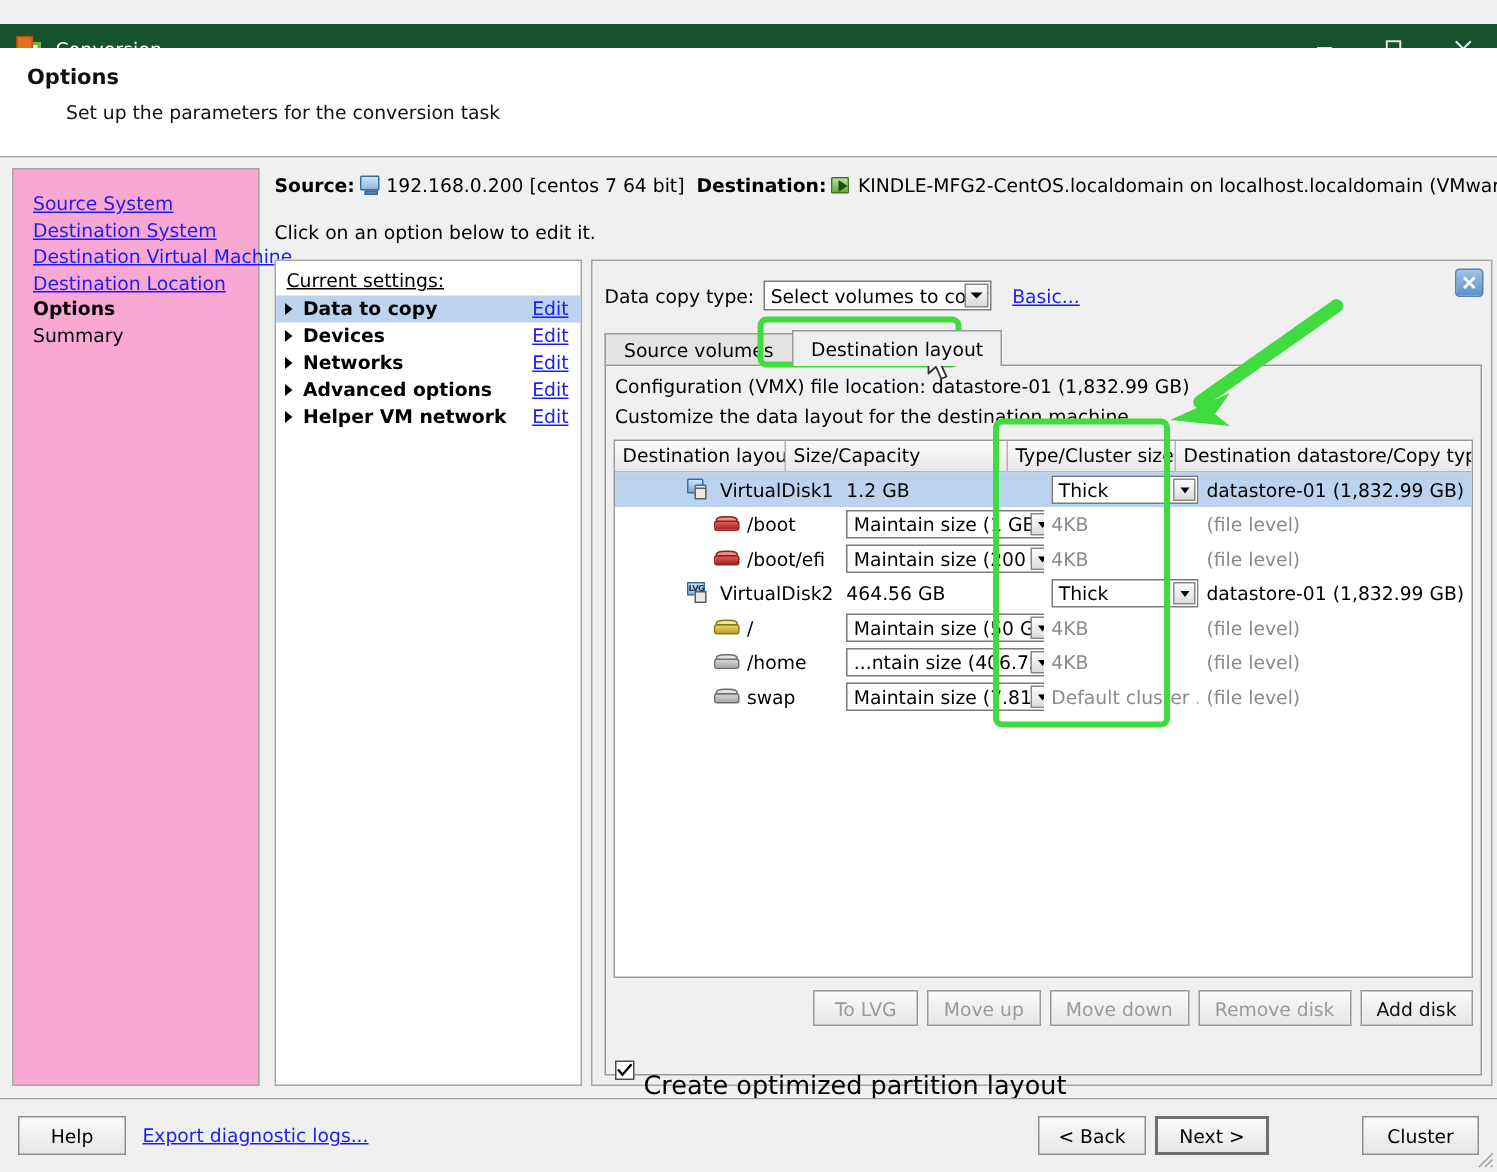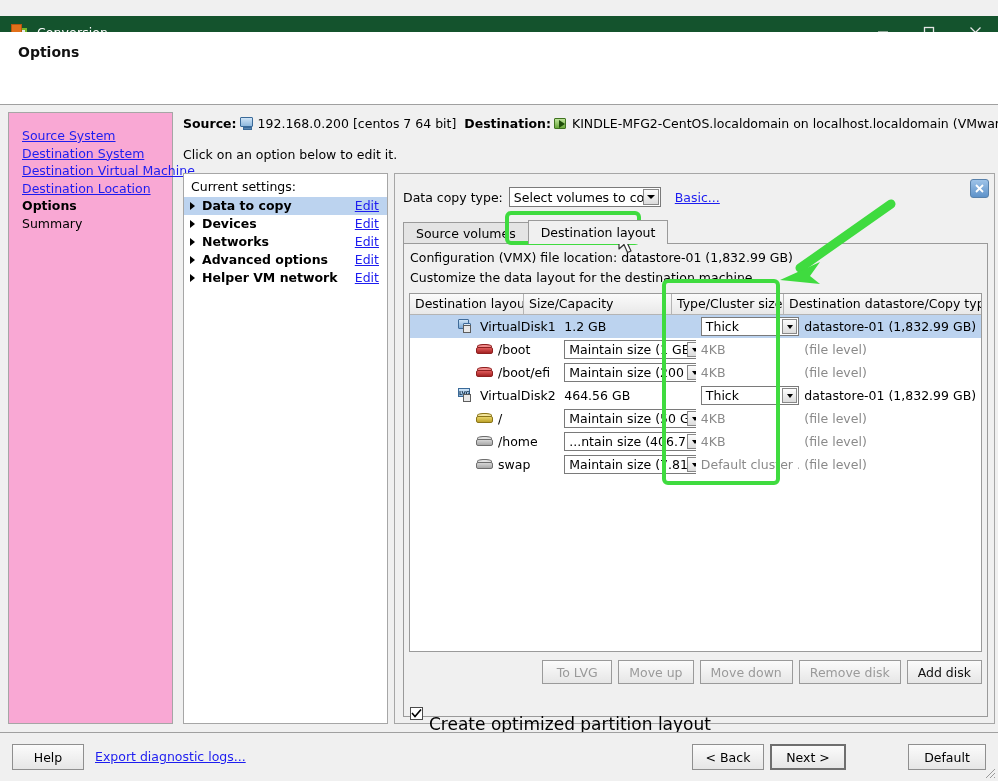--- a/index.html
+++ b/index.html
@@ -151,21 +151,21 @@
   
   .tree-panel {
     position: absolute; left: 3px; top: 68px;
     width: 205px; height: 551px;
     background: #ffffff;
     border: 1px solid #a6a6a6;
     box-sizing: border-box;
   }
   .tree-title {
     position:absolute; left: 7px; top: 5px;
-    font-size: 12.5px; color:#000;
+    font-size: 12.5px; color:#000;text-decoration:underline;
   }
   .tree-rows { position:absolute; left:0; top:23px; width:203px; }
   .tree-row {
     position: relative;
     height: 18px; line-height: 18px;
     display: flex; align-items: center;
     padding-left: 4px;
     cursor: default;
   }
   .tree-row.sel { background: #bcd3ef; }
@@ -500,20 +500,21 @@
         <svg width="13" height="13" viewBox="0 0 13 13">
             <line x1="1.5" y1="1.5" x2="11.5" y2="11.5" stroke="#e9e9e9" stroke-width="1.3"></line>
             <line x1="11.5" y1="1.5" x2="1.5" y2="11.5" stroke="#e9e9e9" stroke-width="1.3"></line>
           </svg>
       </div>
     </div>
   </div>
 
   <div class="header-band">
     <div class="header-title">Options</div>
+    <div class="header-sub">Set up the parameters for the conversion task</div>
   </div>
   <div class="header-rule"></div>
 
   <div class="body-area">
 
     <div class="nav-panel">
       <div class="nav-list">
         <div class="nav-item">Source System</div>
         <div class="nav-item">Destination System</div>
         <div class="nav-item">Destination Virtual Machine</div>
@@ -799,21 +800,21 @@
 
     </div>
   </div>
 
   <div class="footer-rule"></div>
   <div class="footer">
     <div class="fbtn" style="left:12px; width:72px;">Help</div>
     <div class="flink">Export diagnostic logs...</div>
     <div class="fbtn" style="left:692px; width:72px;">&lt; Back</div>
     <div class="fbtn default" style="left:770px; width:76px;">Next &gt;</div>
-    <div class="fbtn" style="left:908px; width:78px;">Default</div>
+    <div class="fbtn" style="left:908px; width:78px;">Cluster</div>
     <svg class="grip" viewBox="0 0 12 12">
       <line x1="11" y1="2" x2="2" y2="11" stroke="#9a9a9a" stroke-width="1"></line>
       <line x1="11" y1="6" x2="6" y2="11" stroke="#9a9a9a" stroke-width="1"></line>
       <line x1="11" y1="10" x2="10" y2="11" stroke="#9a9a9a" stroke-width="1"></line>
     </svg>
   </div>
 
   <div class="anno anno-box" style="left:505px; top:211px; width:136px; height:34px;"></div>
 
   <div class="anno anno-box" style="left:662px; top:279px; width:118px; height:206px;"></div>

